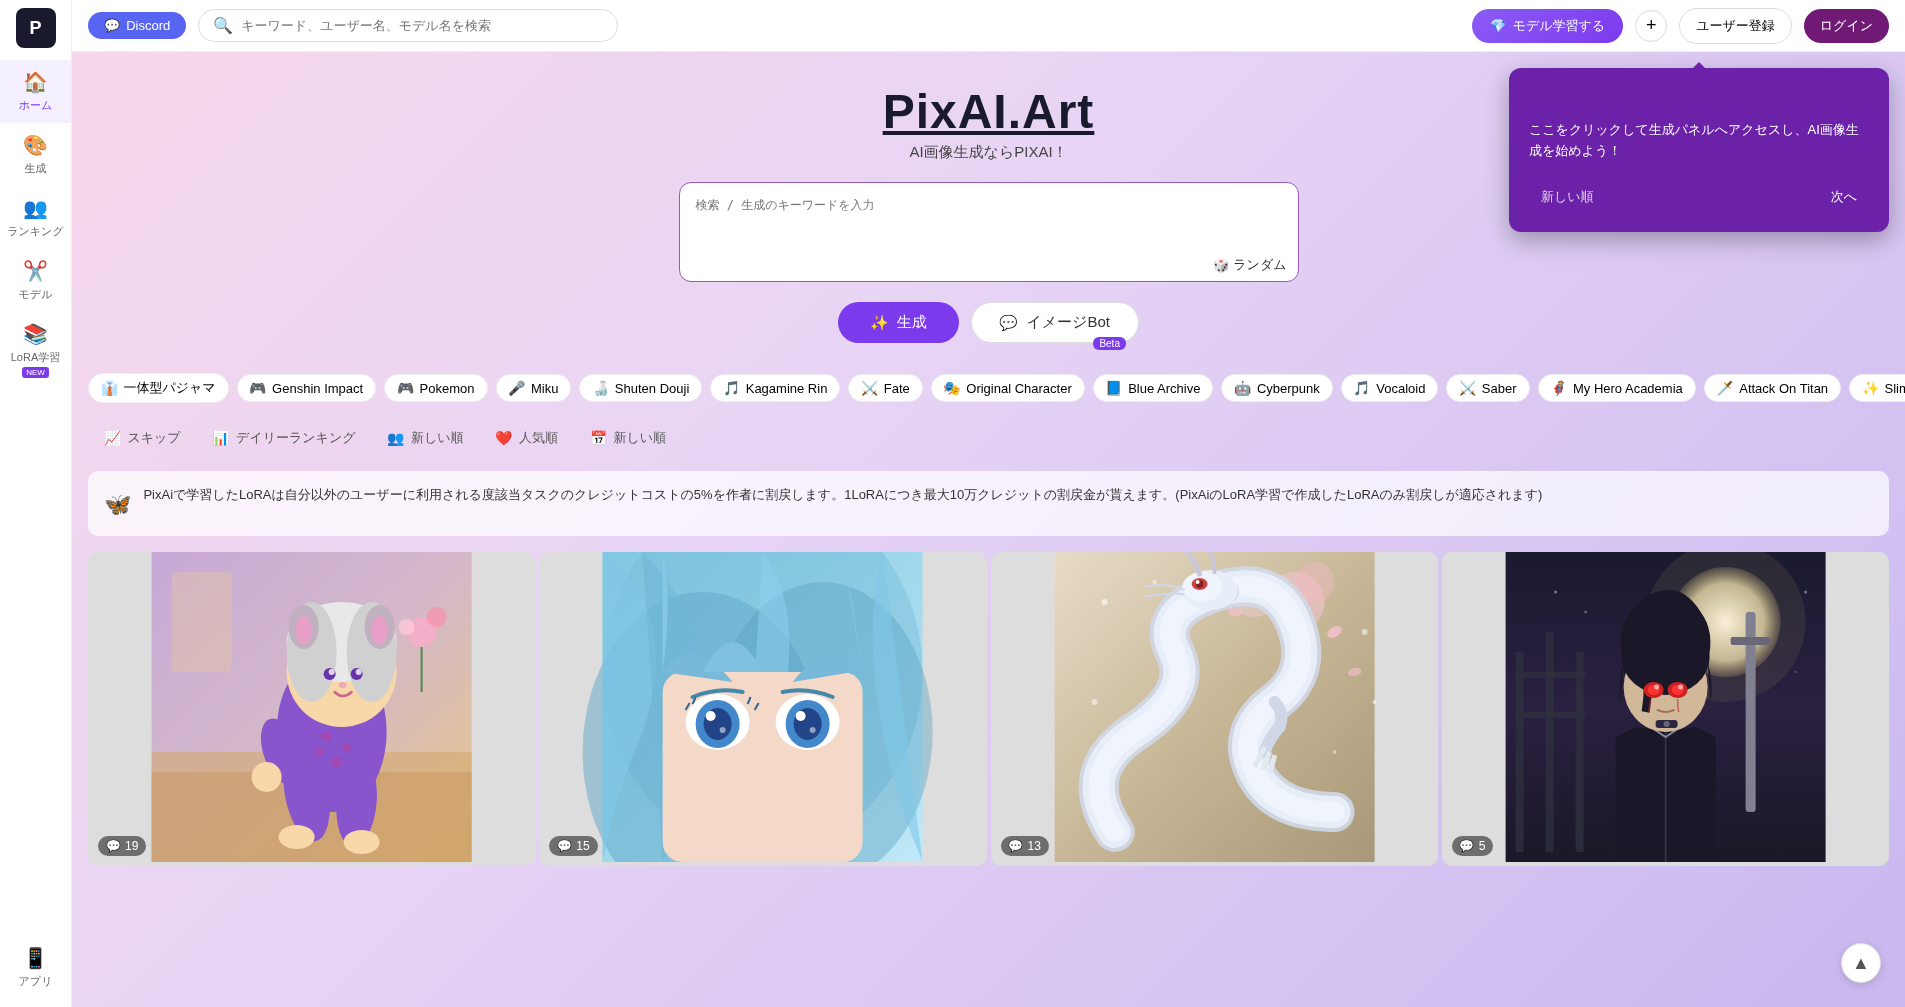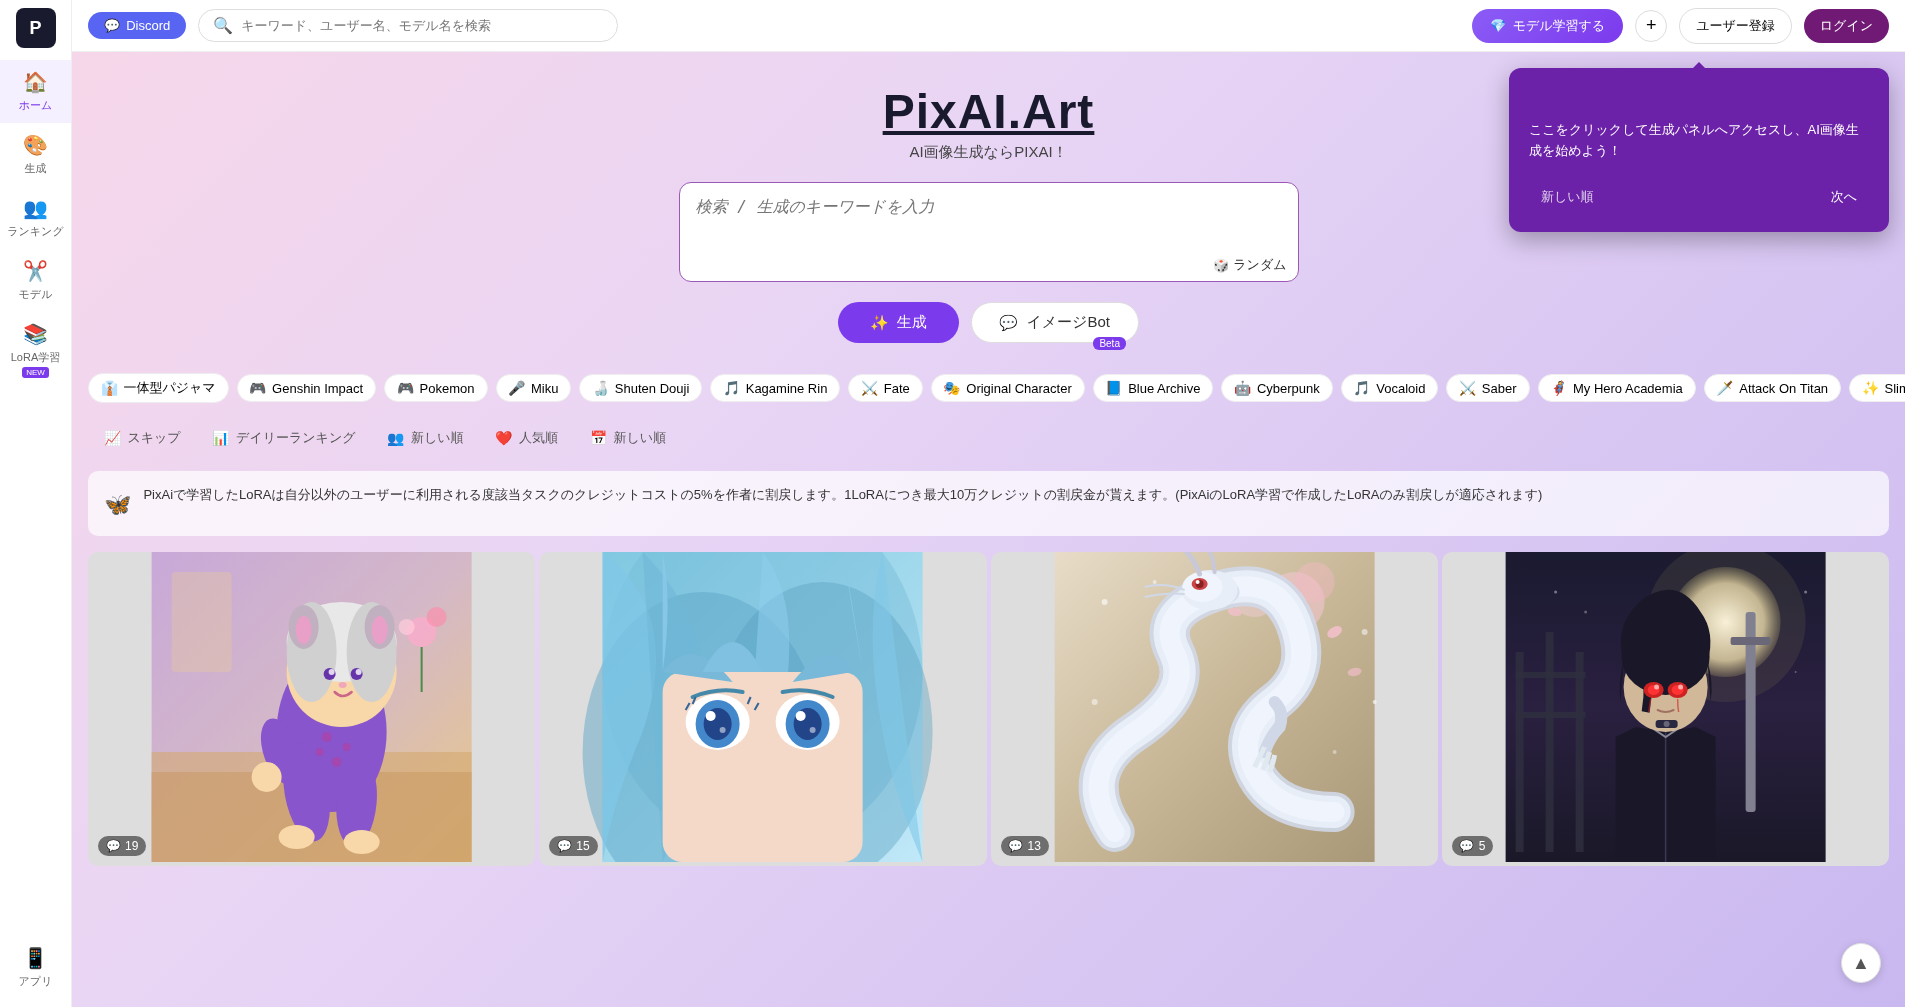--- a/index.html
+++ b/index.html
@@ -188,26 +188,25 @@
       max-width: 620px;
       margin-top: 20px;
       position: relative;
     }
     .prompt-box {
       width: 100%;
       border: 1.5px solid #9b59b6;
       border-radius: 12px;
       padding: 14px 16px;
       min-height: 100px;
-      font-size: 16px;
+      font-size: 12px;
       resize: none;
       outline: none;
       background: white;
       color: #4d7c0f;
-      font-style: italic;
     }
     .random-btn {
       position: absolute;
       bottom: 12px;
       right: 12px;
       background: none;
       border: none;
       cursor: pointer;
       display: flex;
       align-items: center;

